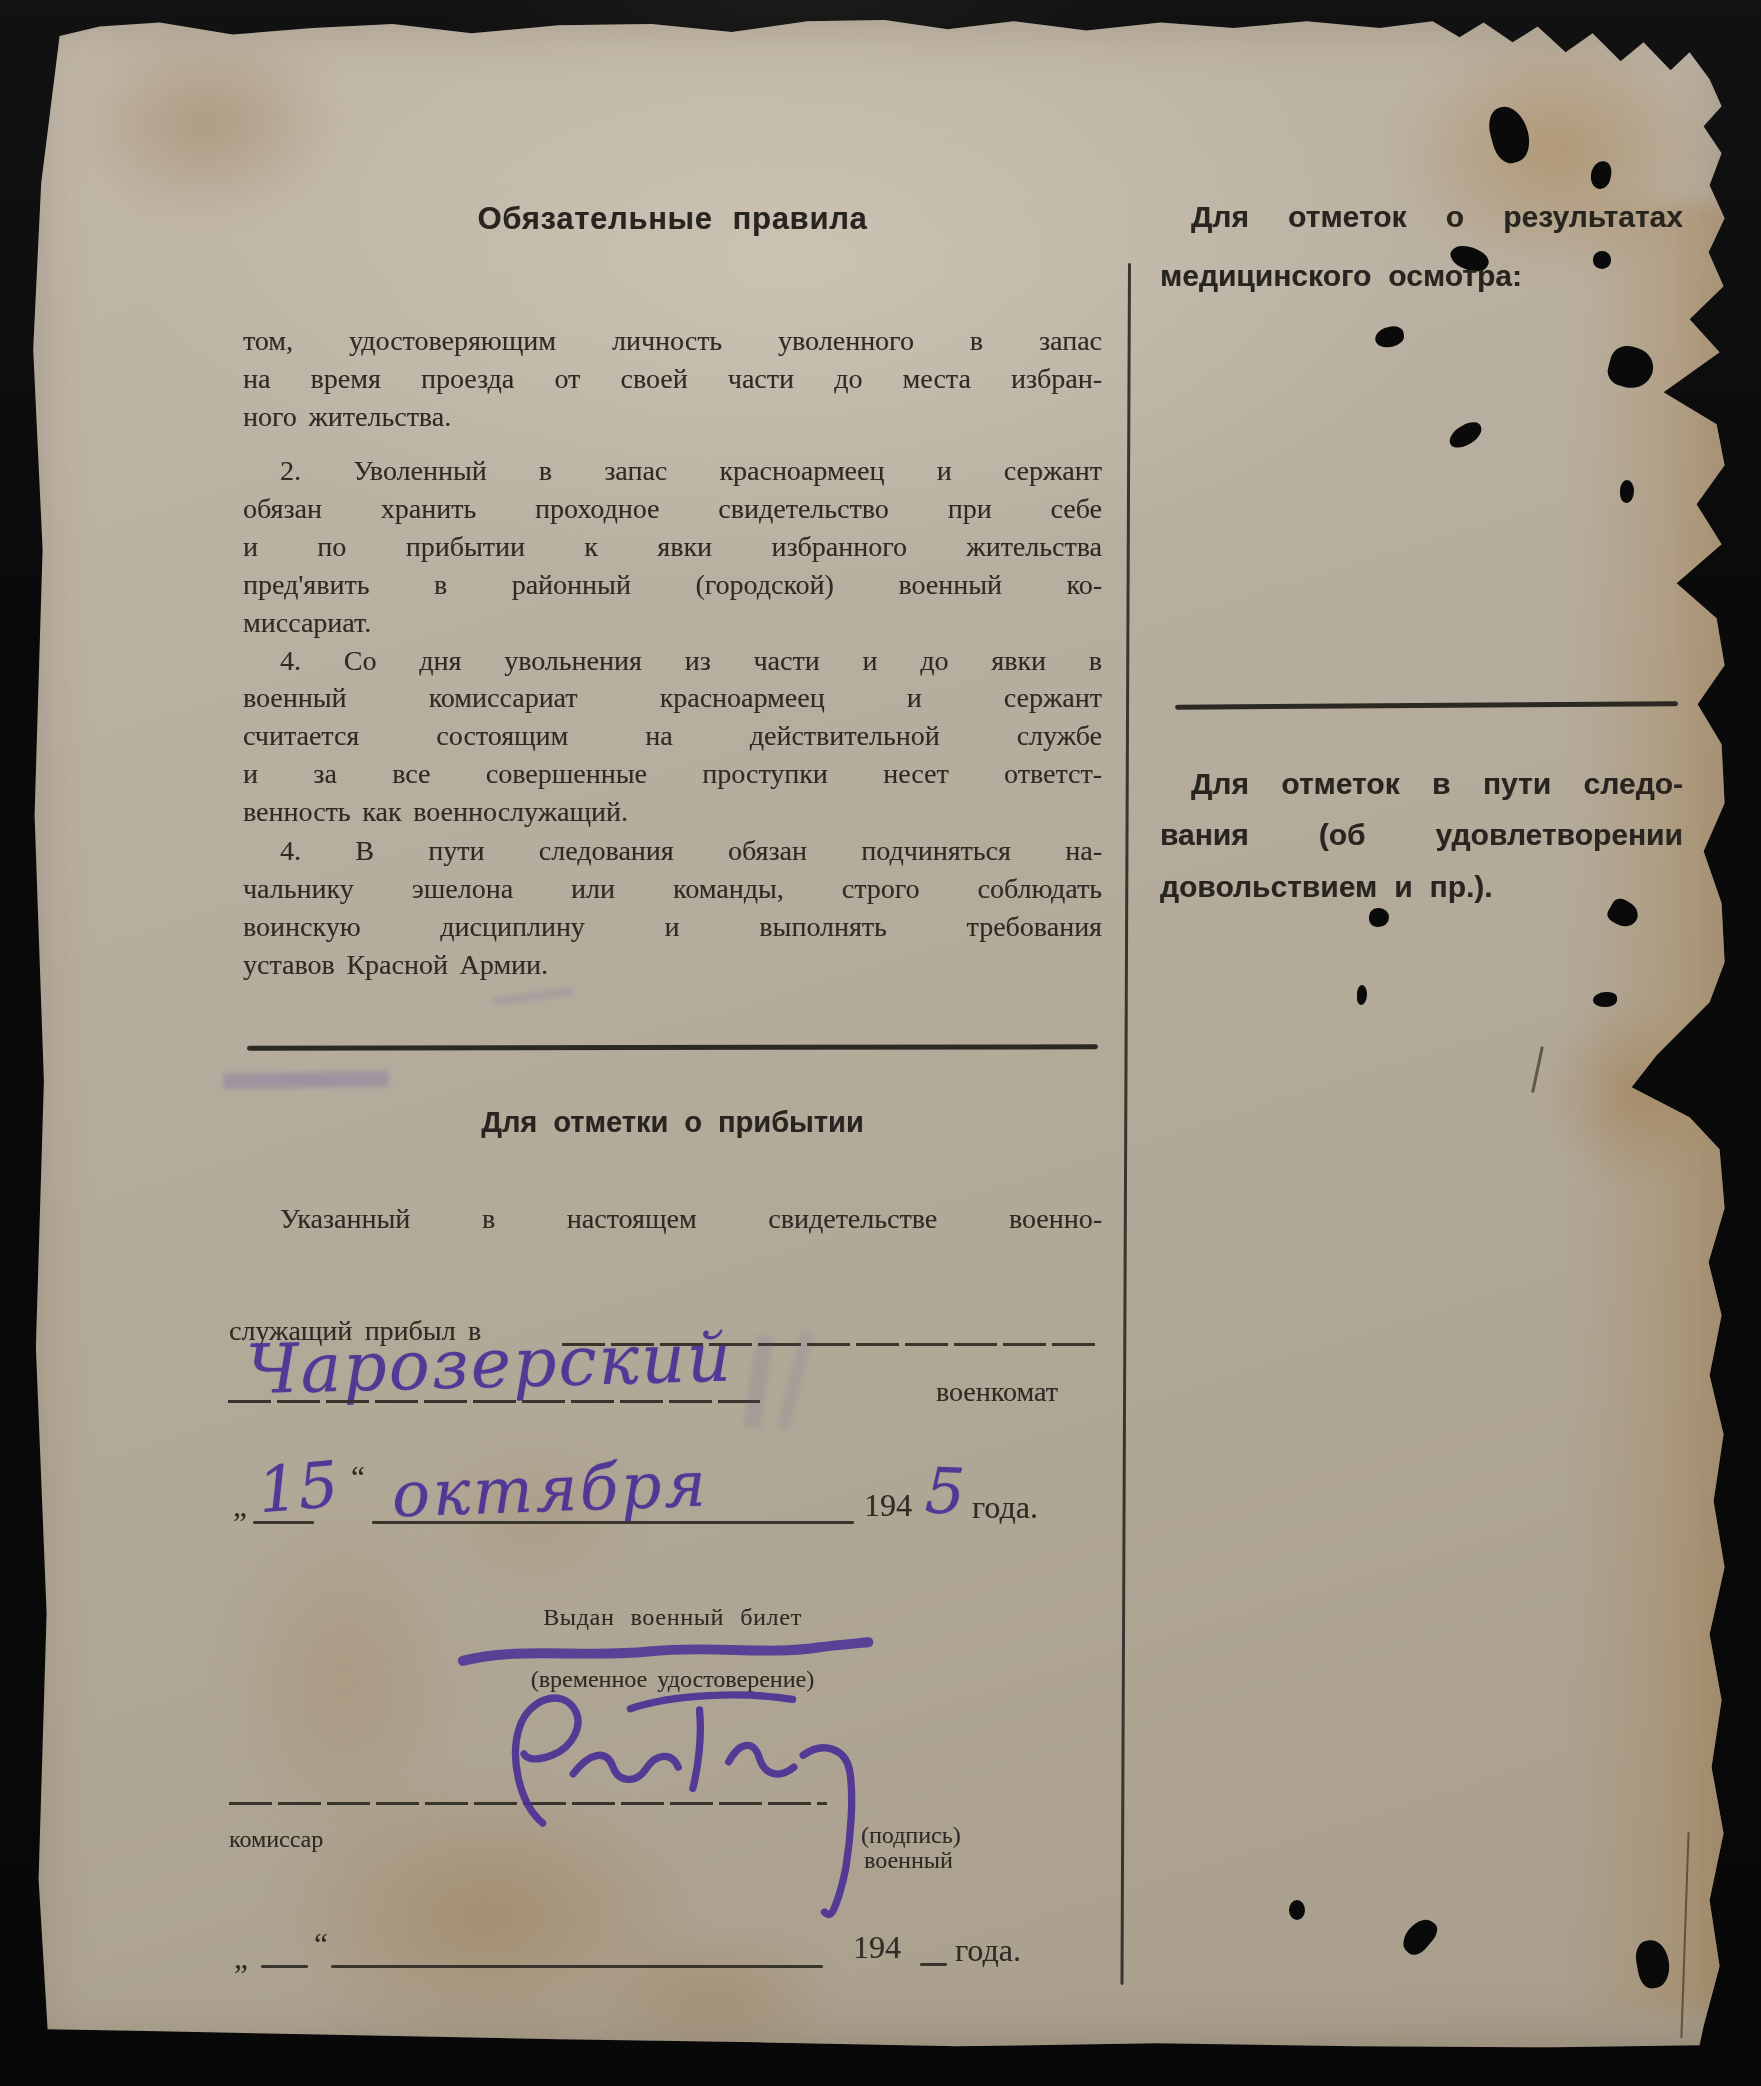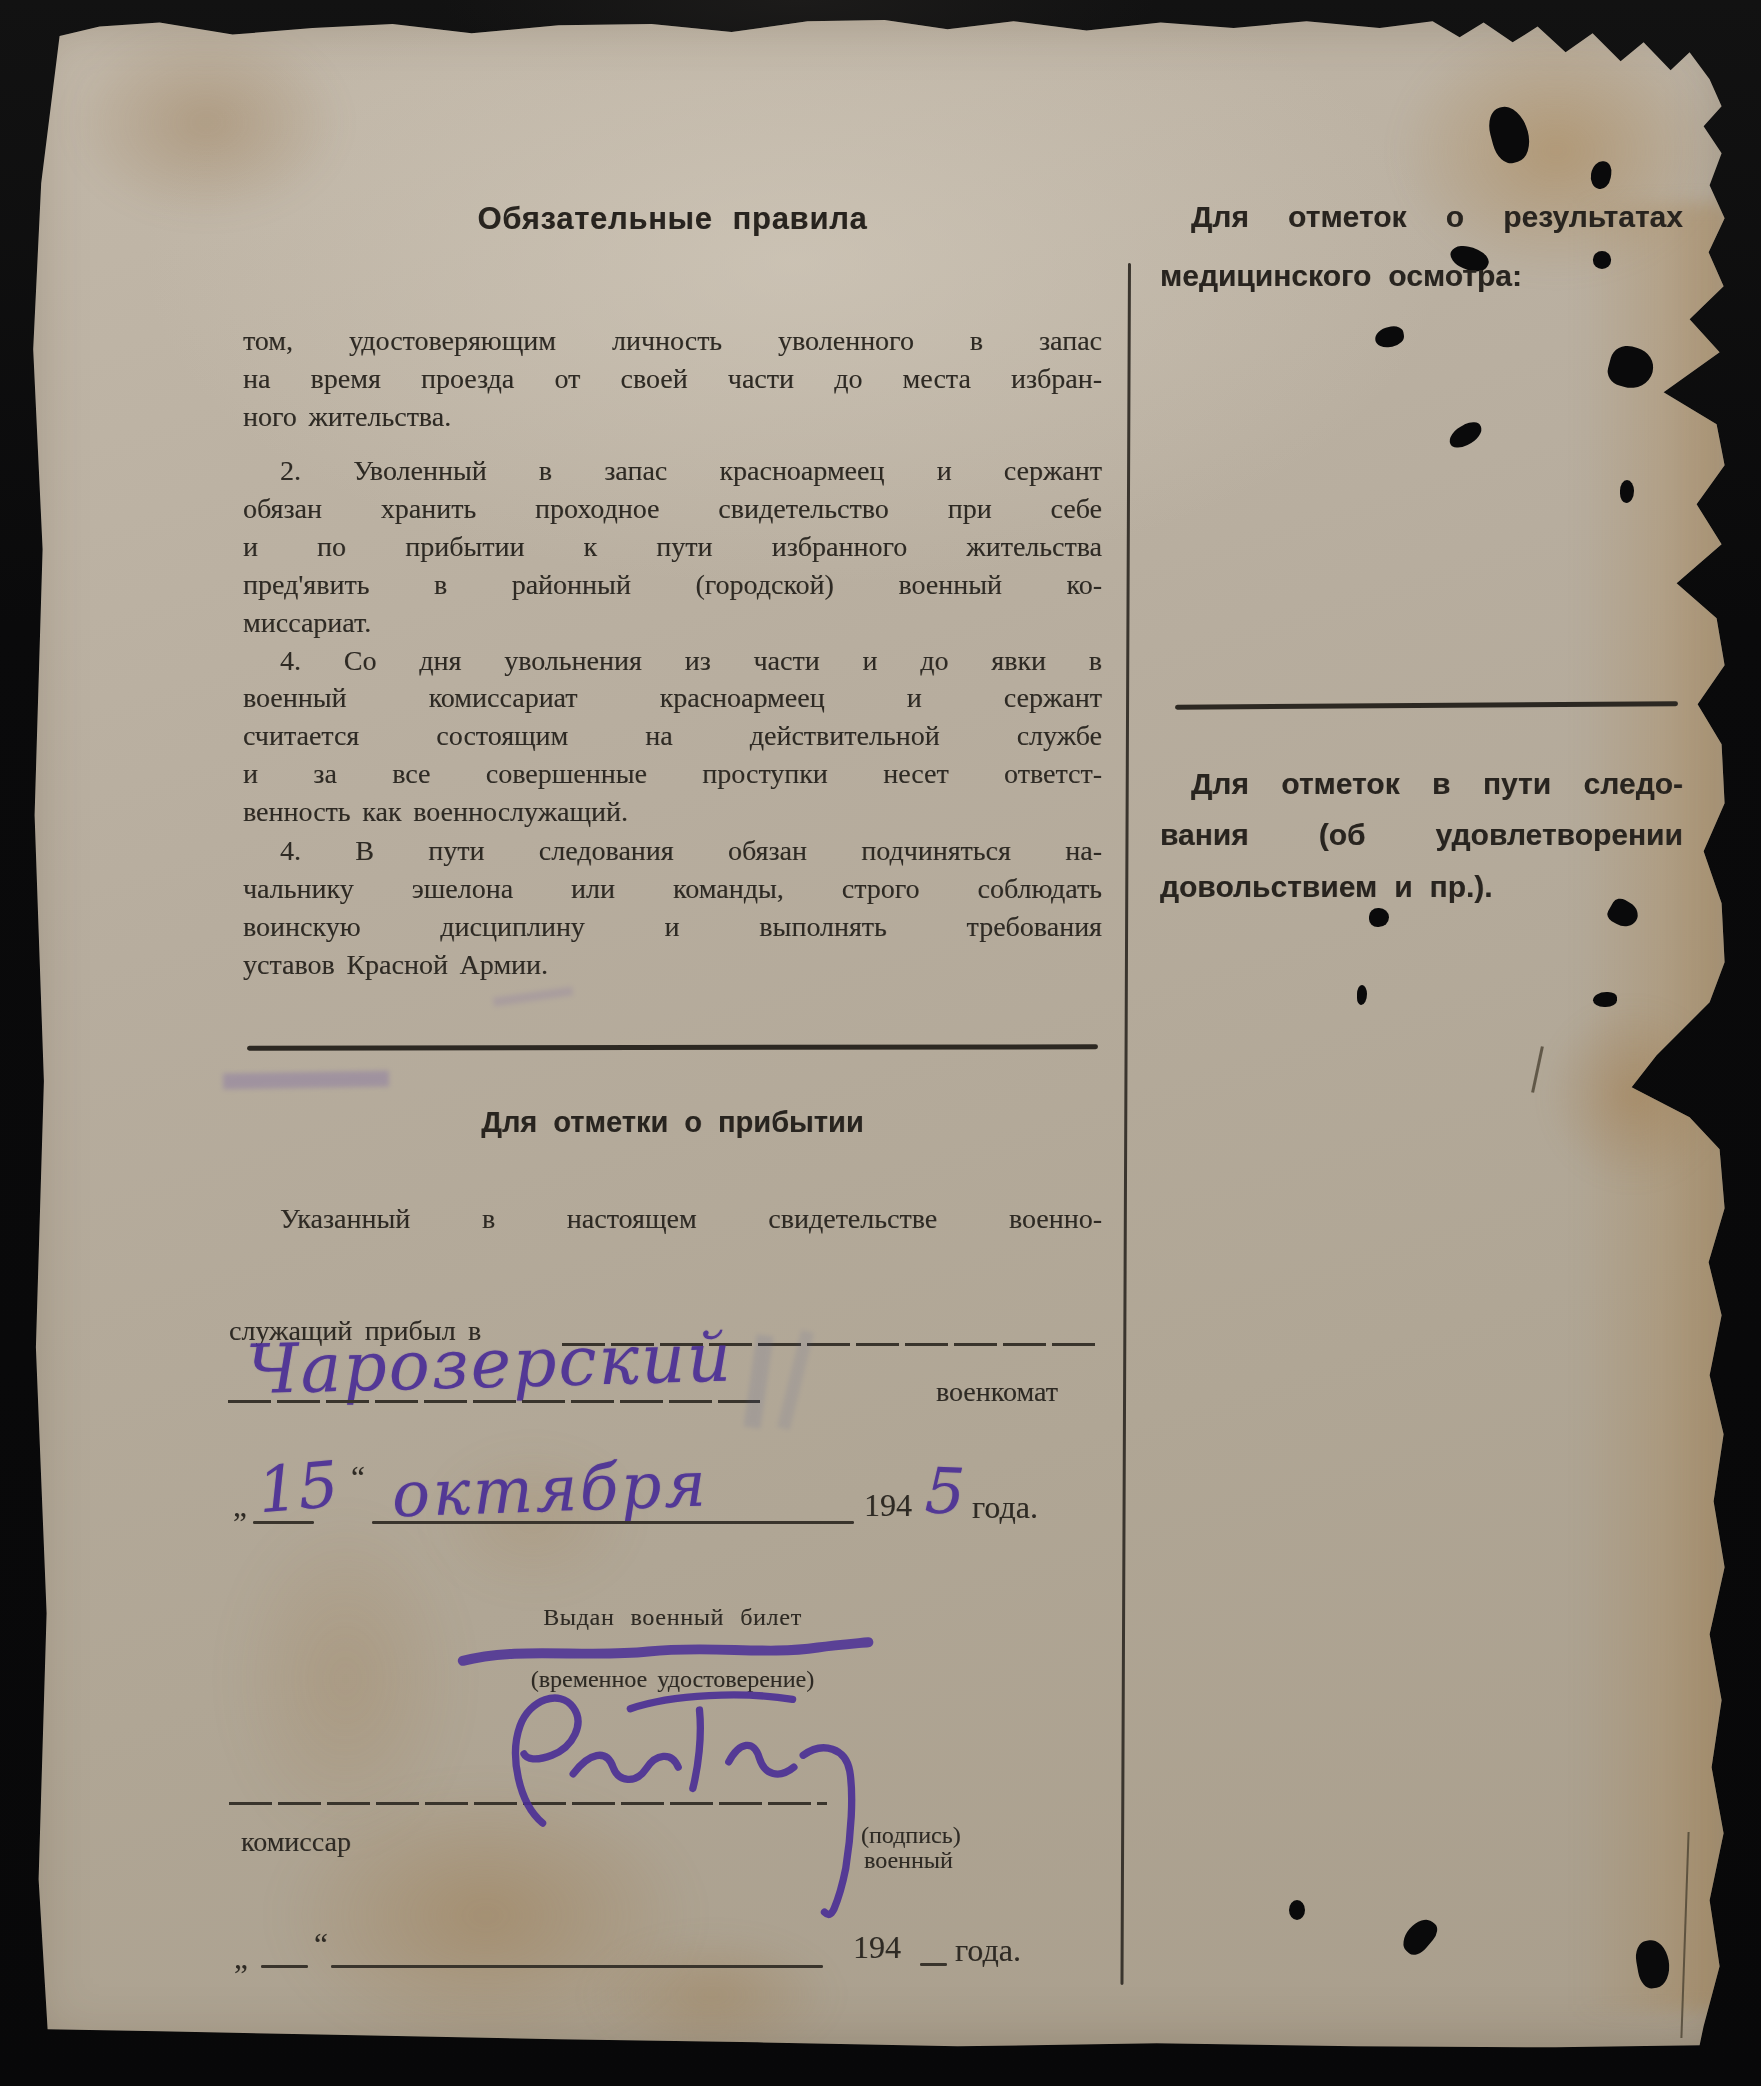--- a/index.html
+++ b/index.html
@@ -74,21 +74,21 @@
   <div class="rule" style="left:1128px;top:263px;width:2.7px;height:1722px;transform:rotate(.25deg);transform-origin:top left;background:#3a352e;"></div>
 
   <div class="print sans" style="left:243px;top:201px;width:859px;font-size:31px;text-align:center;word-spacing:10.6px;letter-spacing:0.7px;">Обязательные правила</div>
 
   <div class="print bl j" style="top:322px;">том, удостоверяющим личность уволенного в запас</div>
   <div class="print bl j" style="top:360px;">на время проезда от своей части до места избран-</div>
   <div class="print bl" style="top:398px;">ного жительства.</div>
 
   <div class="print bl j ind" style="top:452px;">2. Уволенный в запас красноармеец и сержант</div>
   <div class="print bl j" style="top:490px;">обязан хранить проходное свидетельство при себе</div>
-  <div class="print bl j" style="top:528px;">и по прибытии к пути избранного жительства</div>
+  <div class="print bl j" style="top:528px;">и по прибытии к явки избранного жительства</div>
   <div class="print bl j" style="top:566px;">пред'явить в районный (городской) военный ко-</div>
   <div class="print bl" style="top:604px;">миссариат.</div>
 
   <div class="print bl j ind" style="top:642px;">4. Со дня увольнения из части и до явки в</div>
   <div class="print bl j" style="top:679px;">военный комиссариат красноармеец и сержант</div>
   <div class="print bl j" style="top:717px;">считается состоящим на действительной службе</div>
   <div class="print bl j" style="top:755px;">и за все совершенные проступки несет ответст-</div>
   <div class="print bl" style="top:793px;">венность как военнослужащий.</div>
 
   <div class="print bl j ind" style="top:832px;">4. В пути следования обязан подчиняться на-</div>
@@ -116,21 +116,21 @@
   <div class="fill-solid" style="left:372px;top:1521px;width:482px;"></div>
   <div class="print" style="left:864px;top:1487px;font-size:32px;">194</div>
   <div class="hand" style="left:925px;top:1455px;font-size:63px;transform:rotate(2deg);">5</div>
   <div class="print" style="left:972px;top:1489px;font-size:32px;">года.</div>
 
   <div class="print" style="left:243px;top:1604px;width:859px;font-size:24px;font-weight:normal;text-align:center;word-spacing:9.3px;letter-spacing:0.7px;">Выдан военный билет</div>
   <div class="print" style="left:243px;top:1666px;width:859px;font-size:24px;text-align:center;word-spacing:4px;">(временное удостоверение)</div>
 
   <div class="fill-line" style="left:229px;top:1802px;width:598px;"></div>
   <div class="print" style="left:864px;top:1847px;font-size:24px;">военный</div>
-  <div class="print" style="left:241px;top:1826px;font-size:28px;text-align:center;">комиссар</div>
+  <div class="print" style="left:229px;top:1826px;font-size:24px;text-align:center;">комиссар</div>
   <div class="print" style="left:861px;top:1822px;font-size:24px;">(подпись)</div>
 
   <div class="print" style="left:234px;top:1940px;font-size:31px;">„</div>
   <div class="fill-solid" style="left:261px;top:1965px;width:47px;"></div>
   <div class="print" style="left:314px;top:1927px;font-size:31px;">“</div>
   <div class="fill-solid" style="left:331px;top:1965px;width:492px;"></div>
   <div class="print" style="left:853px;top:1929px;font-size:32px;">194</div>
   <div class="fill-solid" style="left:920px;top:1963px;width:26.6px;"></div>
   <div class="print" style="left:955px;top:1932px;font-size:32px;">года.</div>
 

